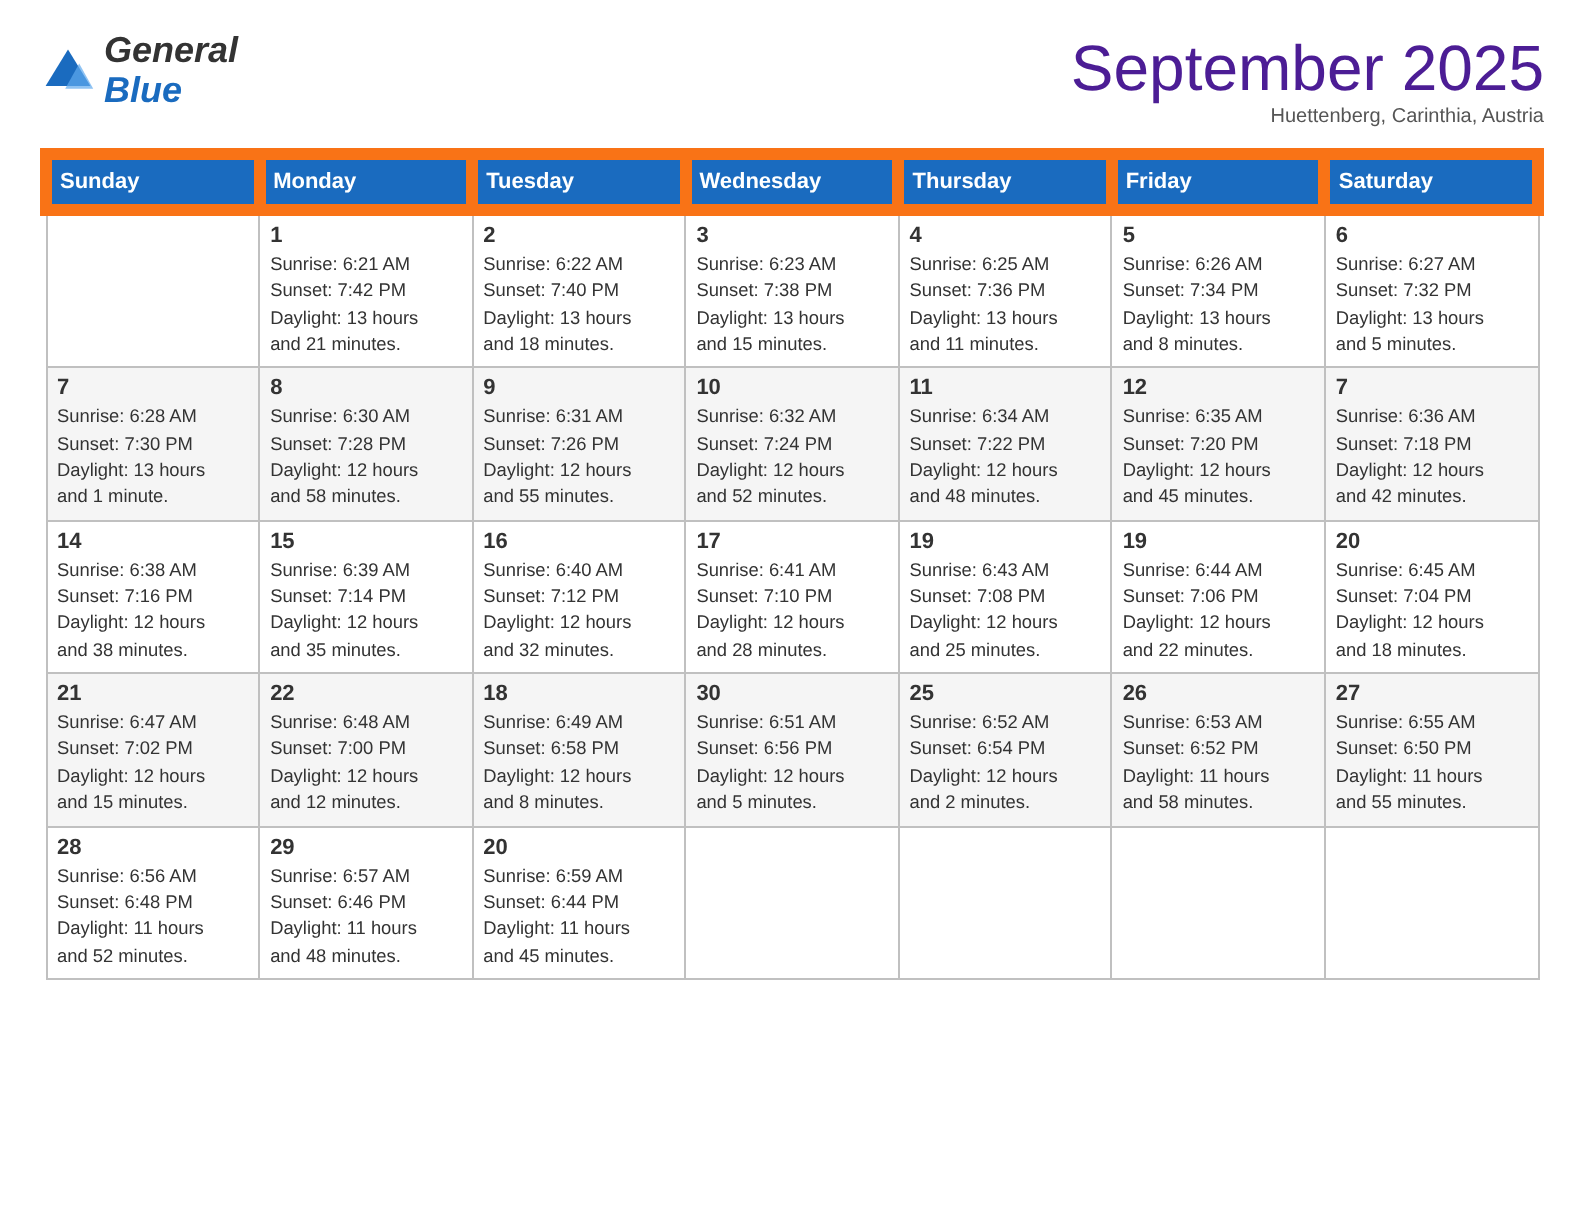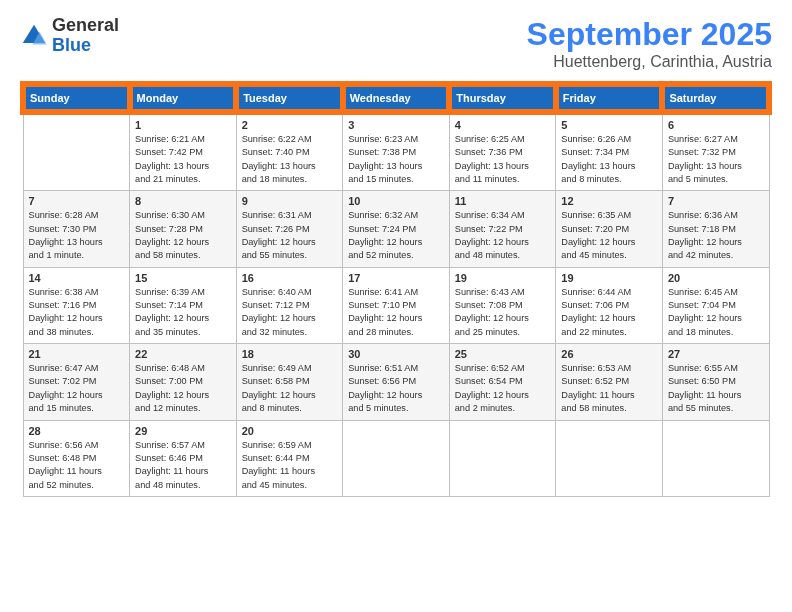--- a/index.html
+++ b/index.html
@@ -18,42 +18,43 @@
     .header {
       display: flex;
       justify-content: space-between;
       align-items: flex-start;
       margin-bottom: 10px;
     }
     .logo {
       display: flex;
       align-items: center;
       gap: 4px;
+      font-style: italic;
     }
     .logo-text {
       font-size: 18px;
       font-weight: bold;
       line-height: 1.1;
     }
     .logo-general { color: #333; }
     .logo-blue { color: #1a6bbf; }
     .logo-icon {
       width: 28px;
       height: 28px;
     }
     .title-block {
       text-align: right;
     }
     .month-title {
       font-size: 32px;
-      color: #3b82f6;
-      font-weight: bold;
+      color: #4c1d95;
+      font-weight: normal;
     }
     .subtitle {
-      font-size: 16px;
+      font-size: 10px;
       color: #555;
     }
     table {
       width: 100%;
       border-collapse: collapse;
       table-layout: fixed;
     }
     thead tr th {
       background-color: #1a6bbf;
       color: #fff;

